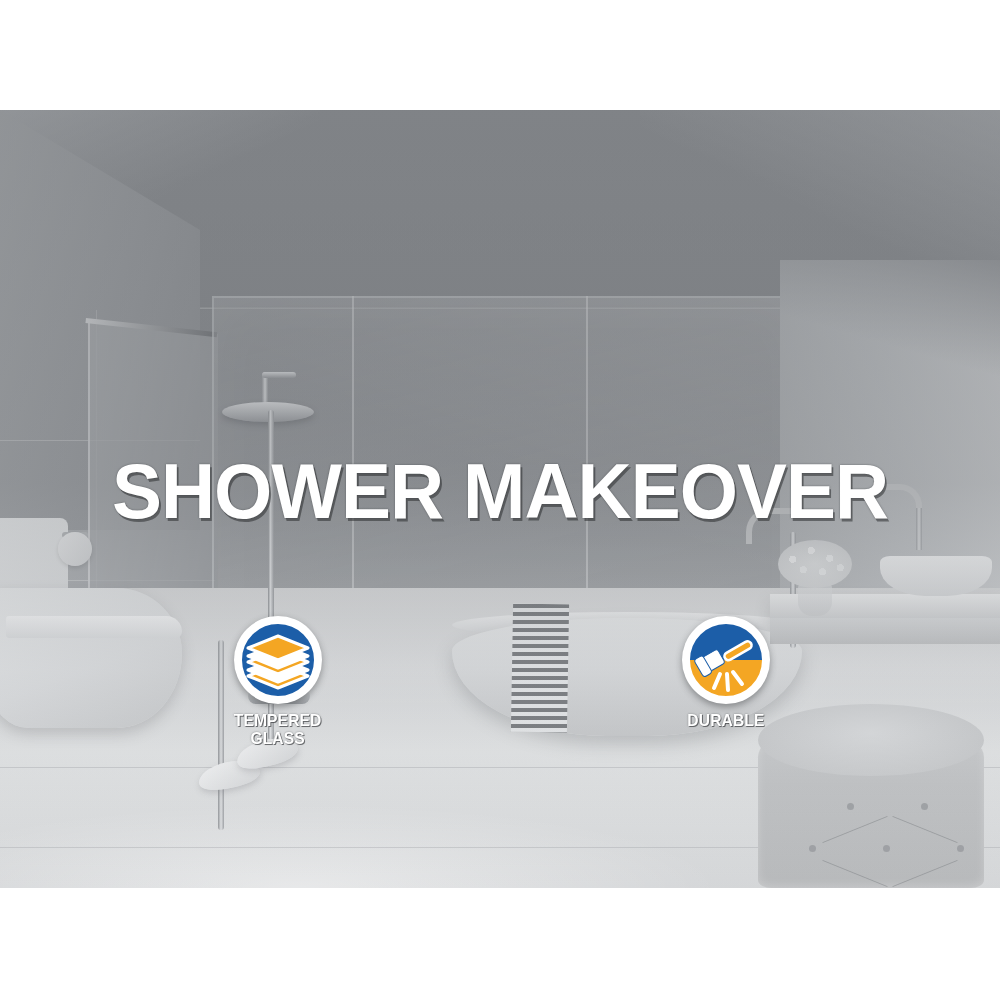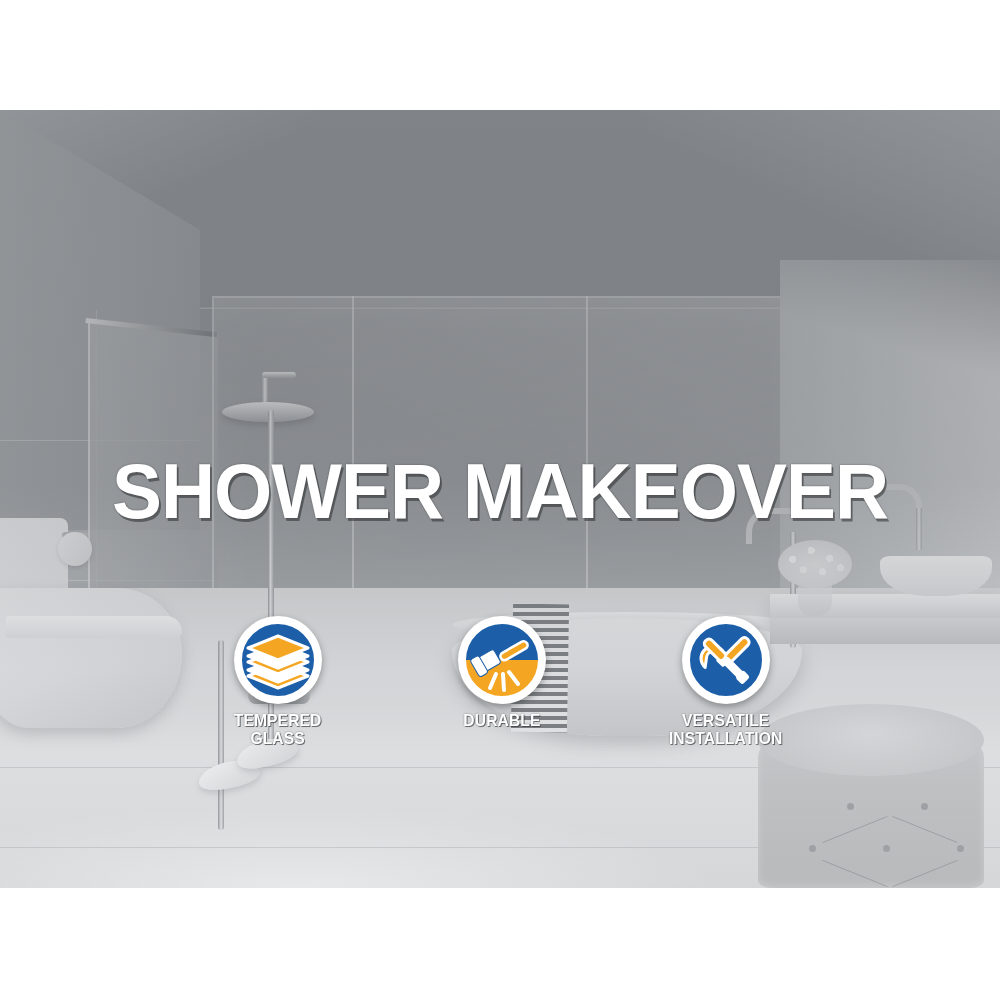--- a/index.html
+++ b/index.html
@@ -603,36 +603,15 @@
             <line x1="38" y1="58" x2="32" y2="72"></line>
             <line x1="45" y1="58" x2="46" y2="74"></line>
             <line x1="51" y1="56" x2="60" y2="68"></line>
           </g>
         </svg>
       </div>
       <div class="feature-label">DURABLE</div>
     </div>
 
 
-    <div class="feature">
-      <div class="badge">
-        <svg width="88" height="88" viewBox="0 0 88 88">
-          <circle cx="44" cy="44" r="38" fill="#1c5ea8"></circle>
-          <circle cx="44" cy="44" r="38" fill="none" stroke="#ffffff" stroke-width="4"></circle>
-
-          <g transform="rotate(-45 44 44)">
-            <rect x="40" y="40" width="34" height="9" rx="4" fill="#f4a623" stroke="#ffffff" stroke-width="3"></rect>
-            <path d="M26 44.5 a12 12 0 1 1 14 11 v-7 a6 6 0 1 0 -6 -10 z" fill="#f4a623" stroke="#ffffff" stroke-width="3" stroke-linejoin="round" transform="translate(-2,-10)"></path>
-          </g>
-
-          <g transform="rotate(45 44 44)">
-            <rect x="16" y="40" width="26" height="9" rx="4" fill="#f4a623" stroke="#ffffff" stroke-width="3"></rect>
-            <rect x="42" y="41.5" width="24" height="6" rx="3" fill="#ffffff" stroke="#ffffff" stroke-width="2.6"></rect>
-            <rect x="64" y="40" width="8" height="9" rx="1.5" fill="#ffffff" stroke="#ffffff" stroke-width="2.2"></rect>
-          </g>
-        </svg>
-      </div>
-      <div class="feature-label">VERSATILE
-INSTALLATION</div>
-    </div>
 
   </div>
 </div>
 
 </body></html>

